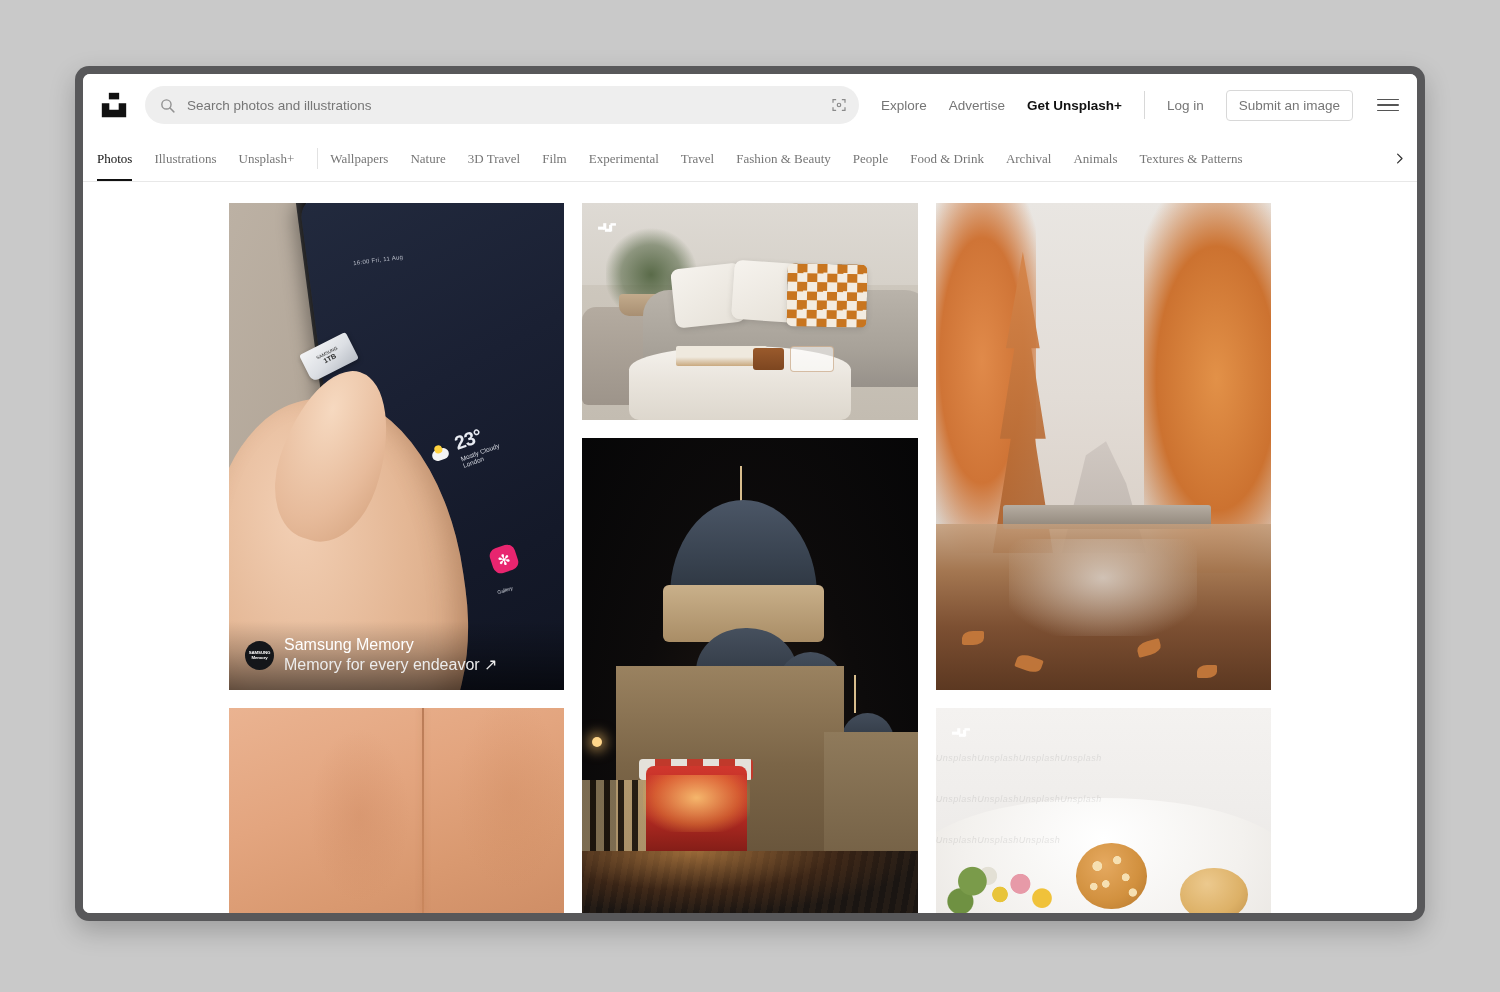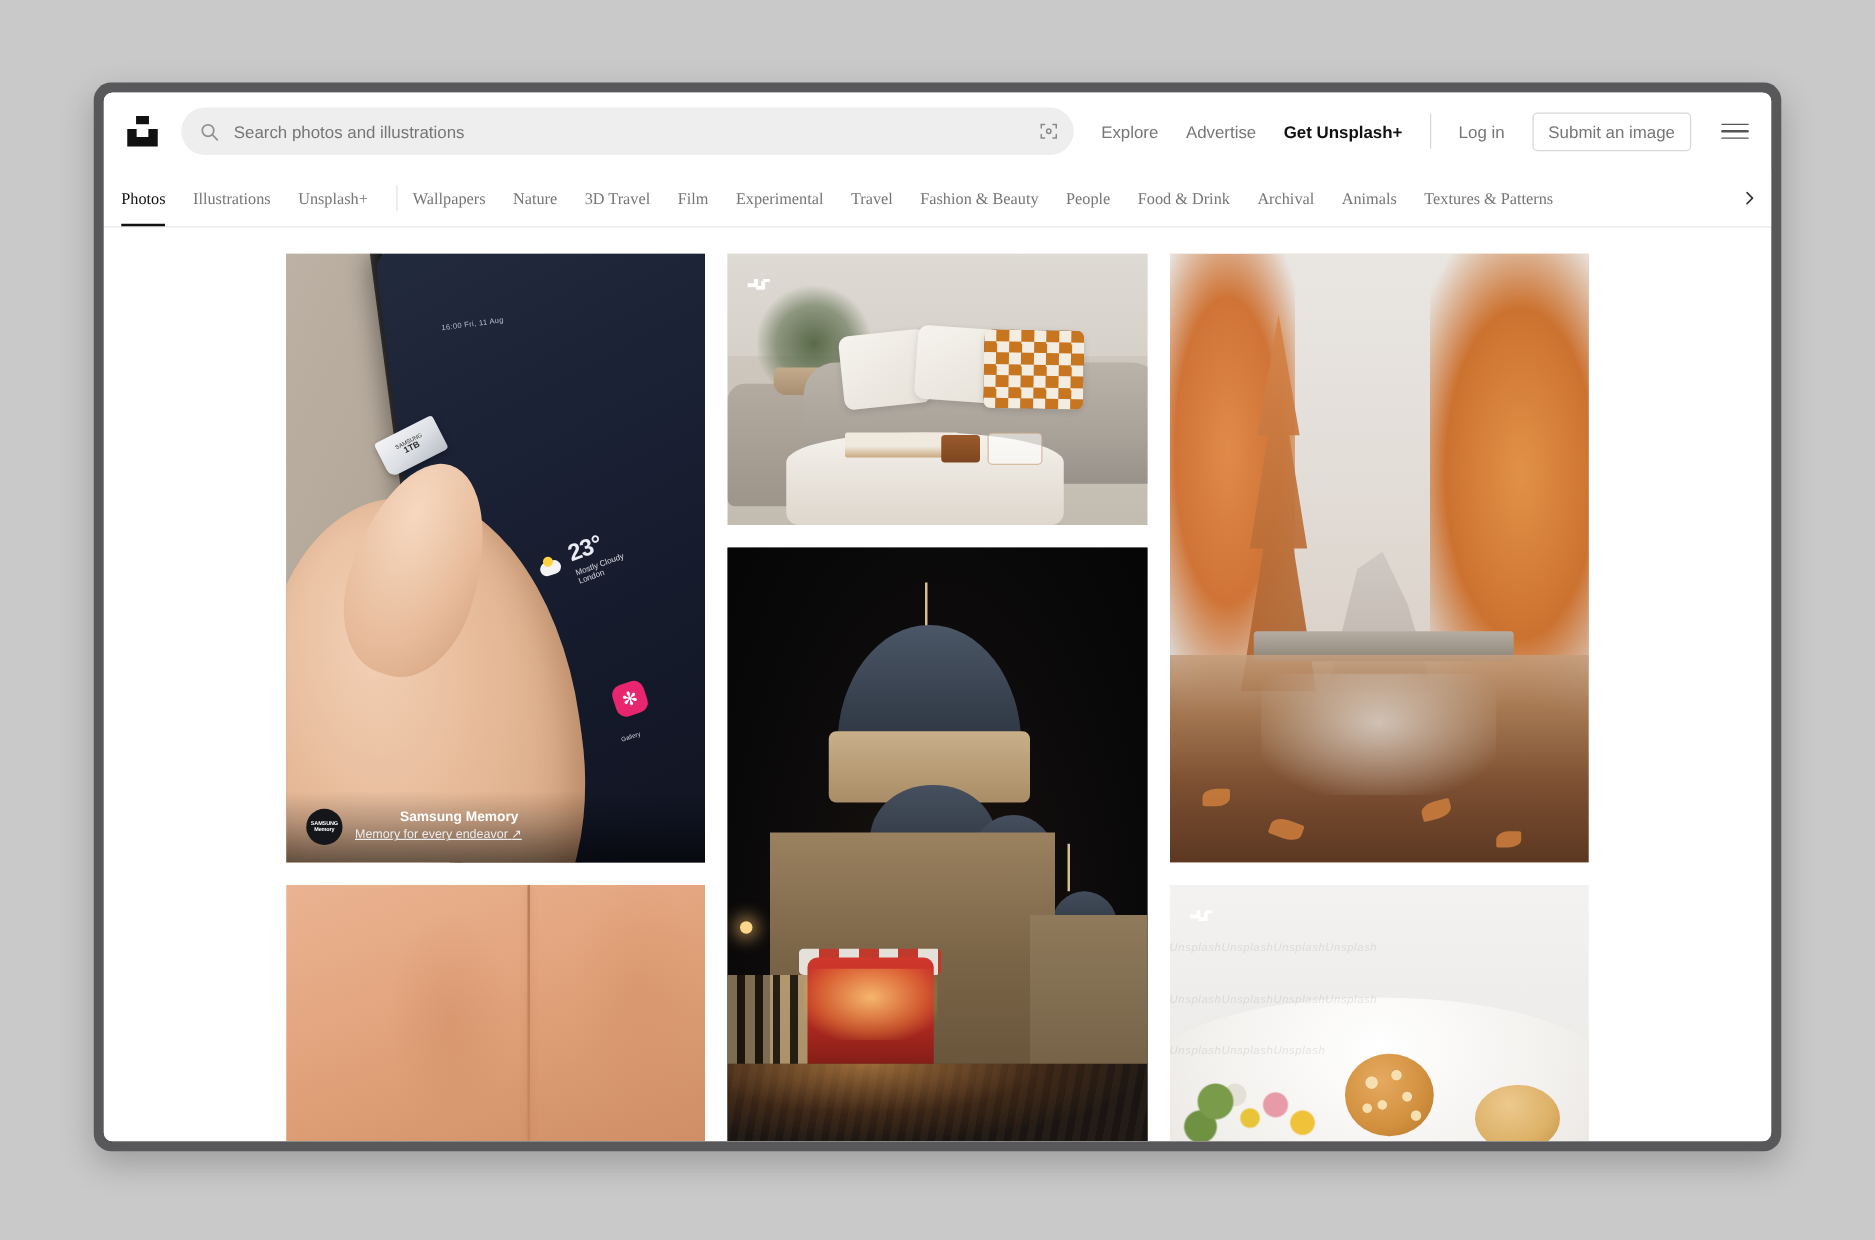--- a/index.html
+++ b/index.html
@@ -308,22 +308,22 @@
   .sponsor-logo {
     width: 29px; height: 29px; border-radius: 50%;
     background: #14161a;
     color: #fff;
     display: flex; flex-direction: column;
     align-items: center; justify-content: center;
     font-size: 4.4px; line-height: 1.25; font-weight: bold;
     flex: 0 0 auto;
     letter-spacing: -.1px;
   }
-  .sponsor-text .t1 { color: #fff; font-size: 11px; font-weight: bold; line-height: 1.25; margin-left: 36px; }
-  .sponsor-text .t2 { color: #ececec; font-size: 10px; line-height: 1.3; text-decoration: underline; }
+  .sponsor-text .t1 { color: #fff; font-size: 16px; font-weight: normal; line-height: 1.25; }
+  .sponsor-text .t2 { color: #ececec; font-size: 16px; line-height: 1.3; }
 
   
   .ph-living { height: 219px; background: #d9d3cb; }
   .ph-living .wall-top { position:absolute; inset: 0 0 62% 0; background: linear-gradient(180deg,#dedad4,#d6d1c9); }
   .ph-living .wall-bot { position:absolute; inset: 38% 0 0 0; background: linear-gradient(180deg,#cdc7bd,#c3bcb1); }
   .ph-living .sofa {
     position:absolute; left: 18%; top: 40%; width: 86%; height: 45%;
     background: linear-gradient(180deg,#b9b3aa 0%, #a8a299 60%, #97918a 100%);
     border-radius: 26px 26px 8px 8px;
   }

